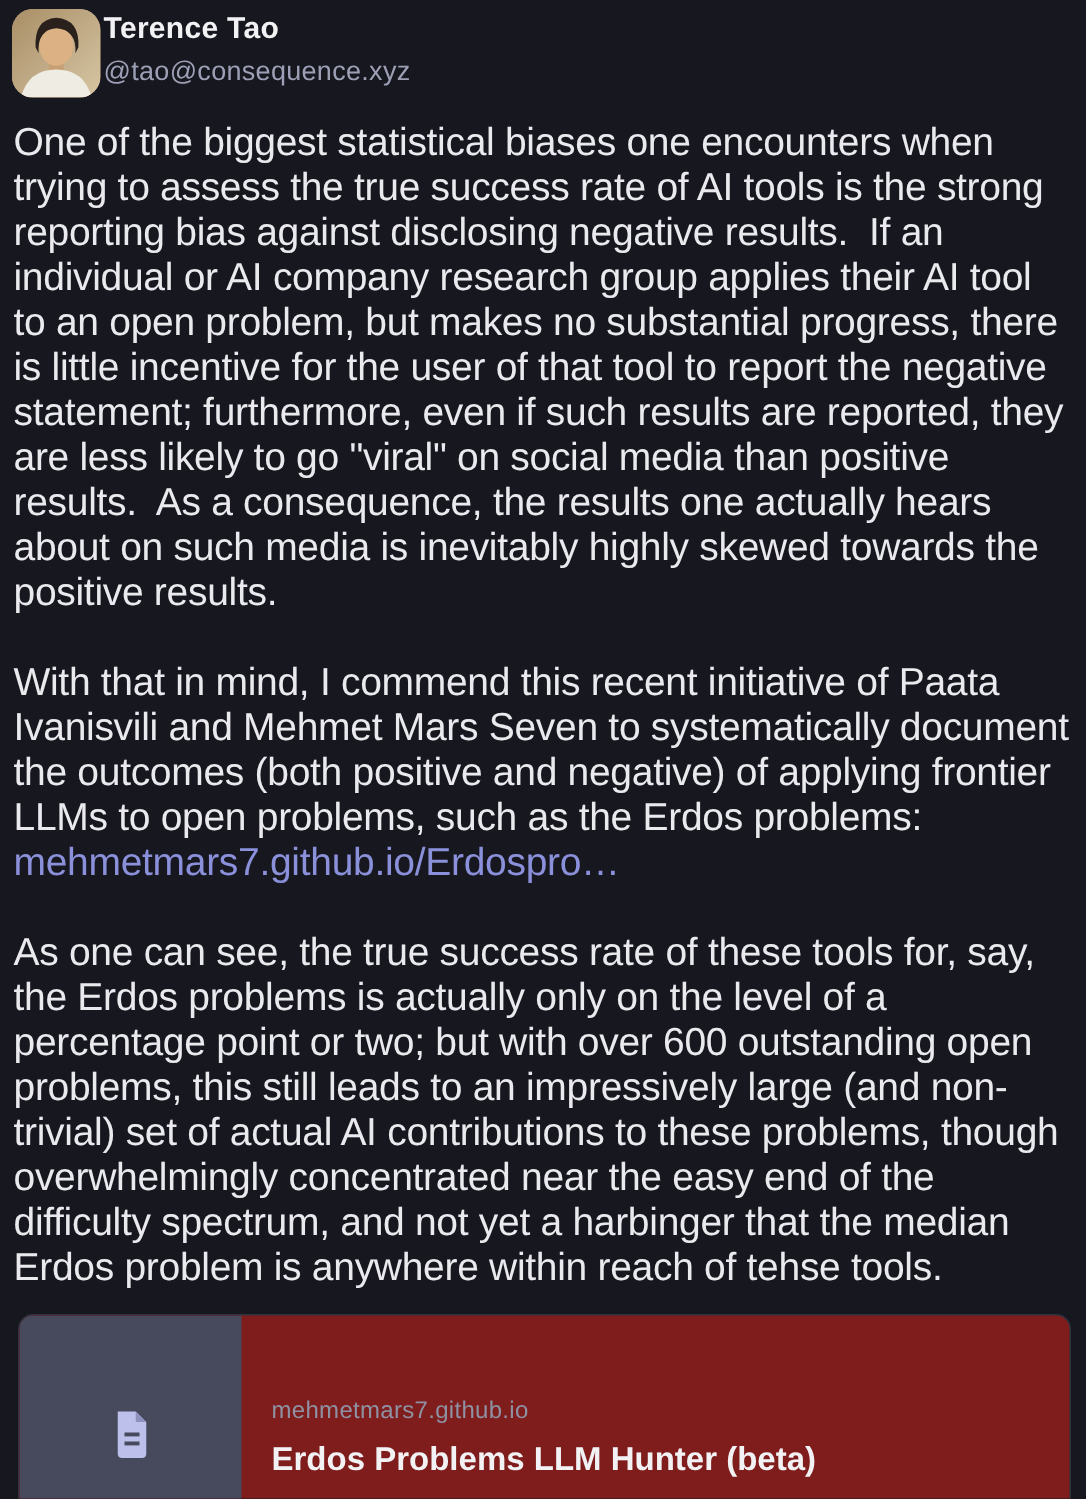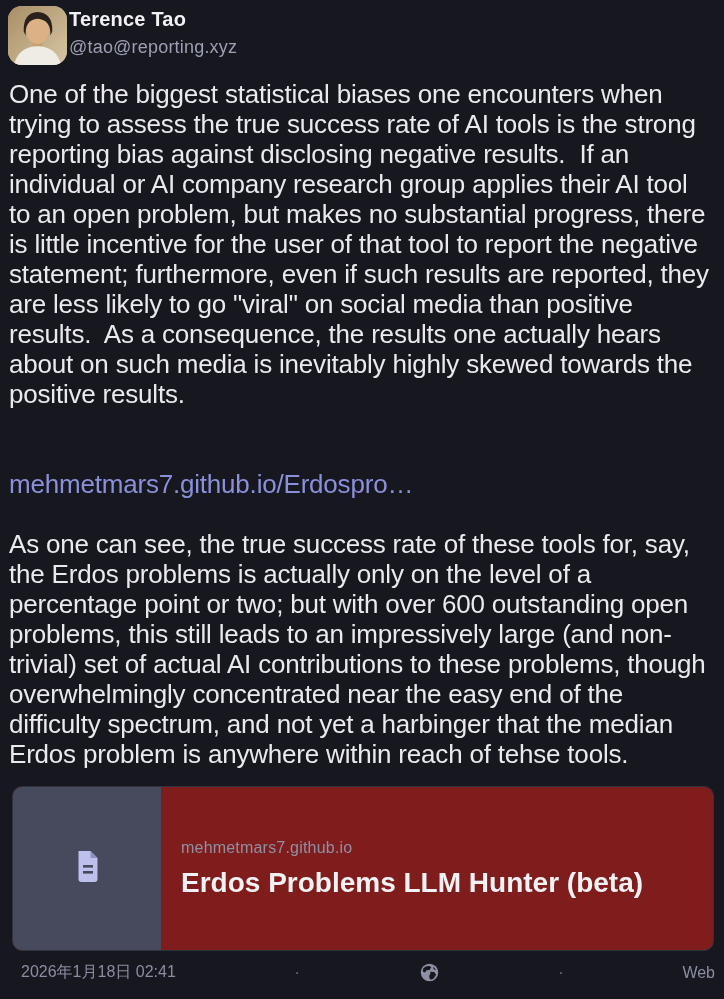--- a/index.html
+++ b/index.html
@@ -91,21 +91,21 @@
     gap: 10px;
     padding: 0 20px;
     min-width: 0;
   }
   .card-domain {
     font-size: 16px;
     color: #8f91a3;
     letter-spacing: 0.2px;
   }
   .card-title {
-    font-size: 28px;
+    font-size: 22px;
     font-weight: 700;
     color: #f2f2f5;
     white-space: nowrap;
     overflow: hidden;
   }
 
   
   .footer {
     display: flex;
     align-items: center;
@@ -135,27 +135,27 @@
         <rect x="0" y="0" width="60" height="60" fill="url(#bgGrad)"></rect>
         <rect x="25" y="33" width="10" height="10" fill="#c79f74"></rect>
         <path d="M6 60 Q11 41 30 41 Q49 41 54 60 Z" fill="#efece4"></path>
         <ellipse cx="30" cy="25" rx="11.5" ry="13.5" fill="#dcb285"></ellipse>
         <path d="M16 26 Q15 7 30 6 Q46 7 45 26 L43 30 Q44 14 30 13 Q17 14 18 30 Z" fill="#2a211c"></path>
       </svg>
     </span>
   </div>
   <div class="id-block">
     <div class="display-name">Terence Tao</div>
-    <div class="handle">@tao@reporting.xyz</div>
+    <div class="handle">@tao@consequence.xyz</div>
   </div>
 </div>
 
 <div class="post-body">
   <p>One of the biggest statistical biases one encounters when trying to assess the true success rate of AI tools is the strong reporting bias against disclosing negative results.  If an individual or AI company research group applies their AI tool to an open problem, but makes no substantial progress, there is little incentive for the user of that tool to report the negative statement; furthermore, even if such results are reported, they are less likely to go "viral" on social media than positive results.  As a consequence, the results one actually hears about on such media is inevitably highly skewed towards the positive results.</p>
-  <p><br><a class="post-link">mehmetmars7.github.io/Erdospro…</a></p>
+  <p><span>With that in mind, I commend this recent initiative of Paata Ivanisvili and Mehmet Mars Seven to systematically document the outcomes (both positive and negative) of applying frontier LLMs to open problems, such as the Erdos problems:</span><br><a class="post-link">mehmetmars7.github.io/Erdospro…</a></p>
   <p>As one can see, the true success rate of these tools for, say, the Erdos problems is actually only on the level of a percentage point or two; but with over 600 outstanding open problems, this still leads to an impressively large (and non-trivial) set of actual AI contributions to these problems, though overwhelmingly concentrated near the easy end of the difficulty spectrum, and not yet a harbinger that the median Erdos problem is anywhere within reach of tehse tools.</p>
 </div>
 
 <div class="link-card">
   <div class="card-thumb">
     <span>
       <svg width="27" height="33" viewBox="0 0 27 33">
         <path d="M4.5 1 L16.5 1 L23.5 8 L23.5 29 Q23.5 32 20.5 32 L7.5 32 Q4.5 32 4.5 29 Z" fill="#bcc0ea"></path>
         <path d="M16.5 1 L16.5 8 L23.5 8 Z" fill="#8d91bb"></path>
         <rect x="9" y="15" width="10" height="2.6" fill="#474a5c"></rect>

